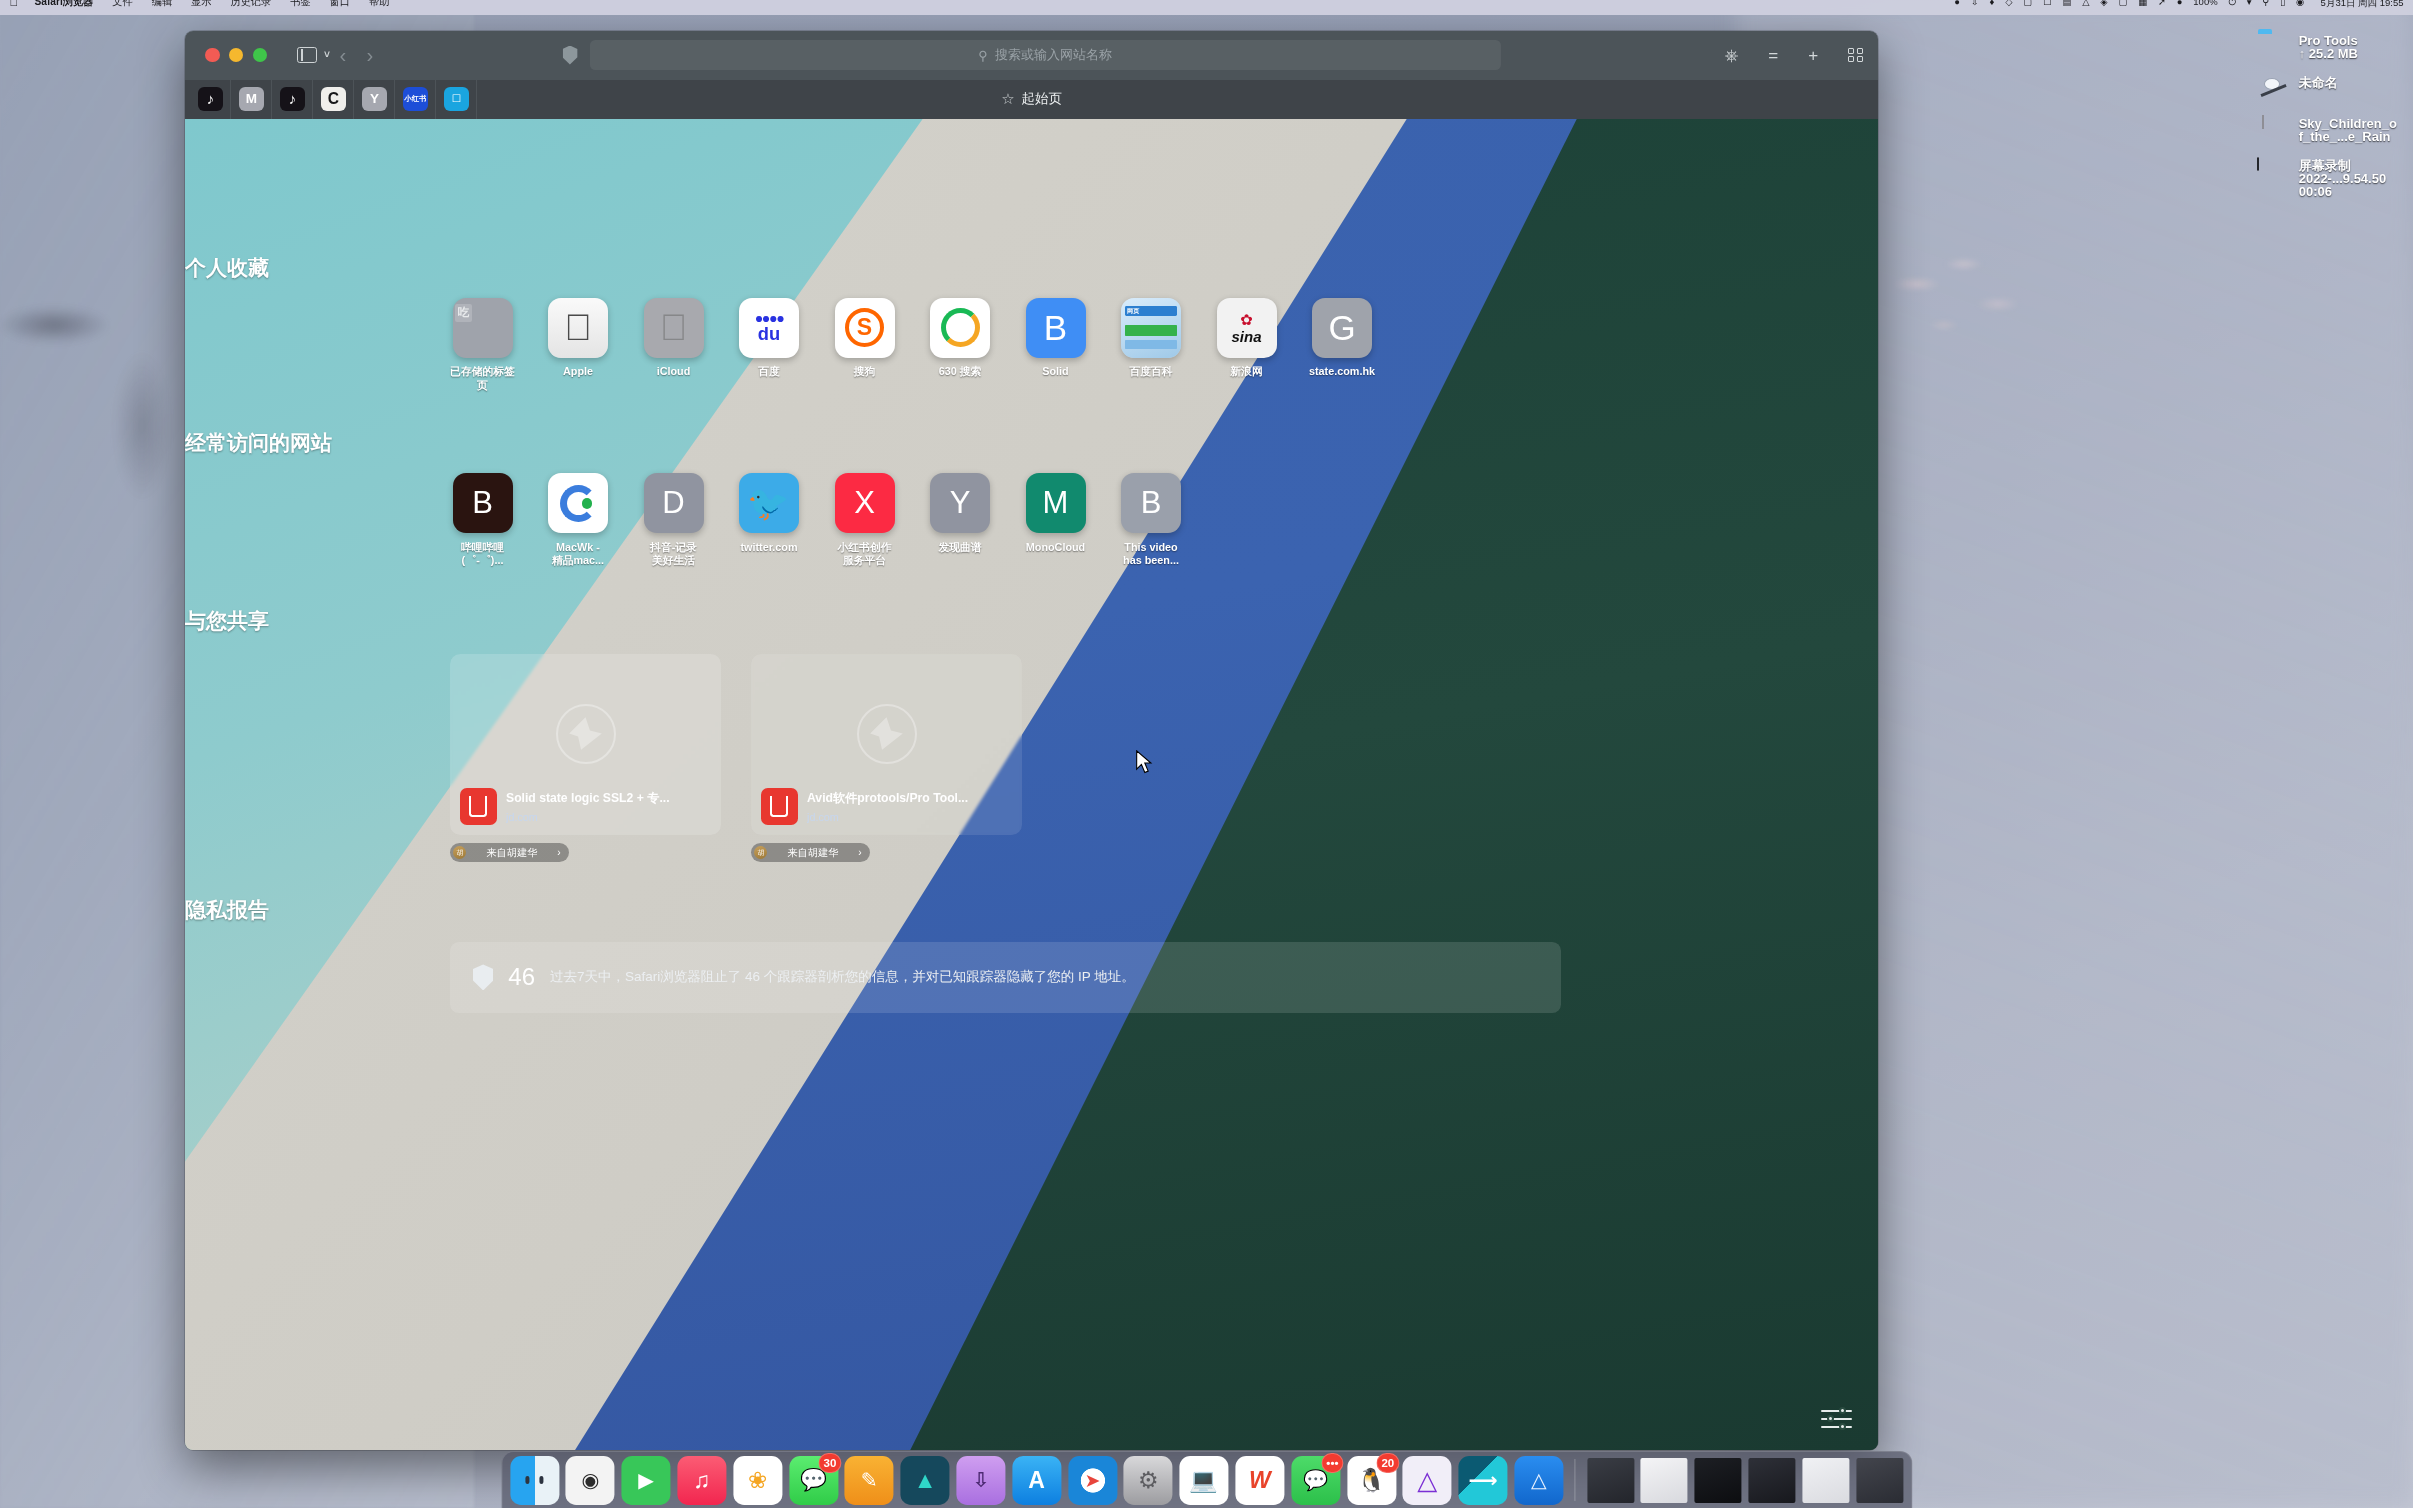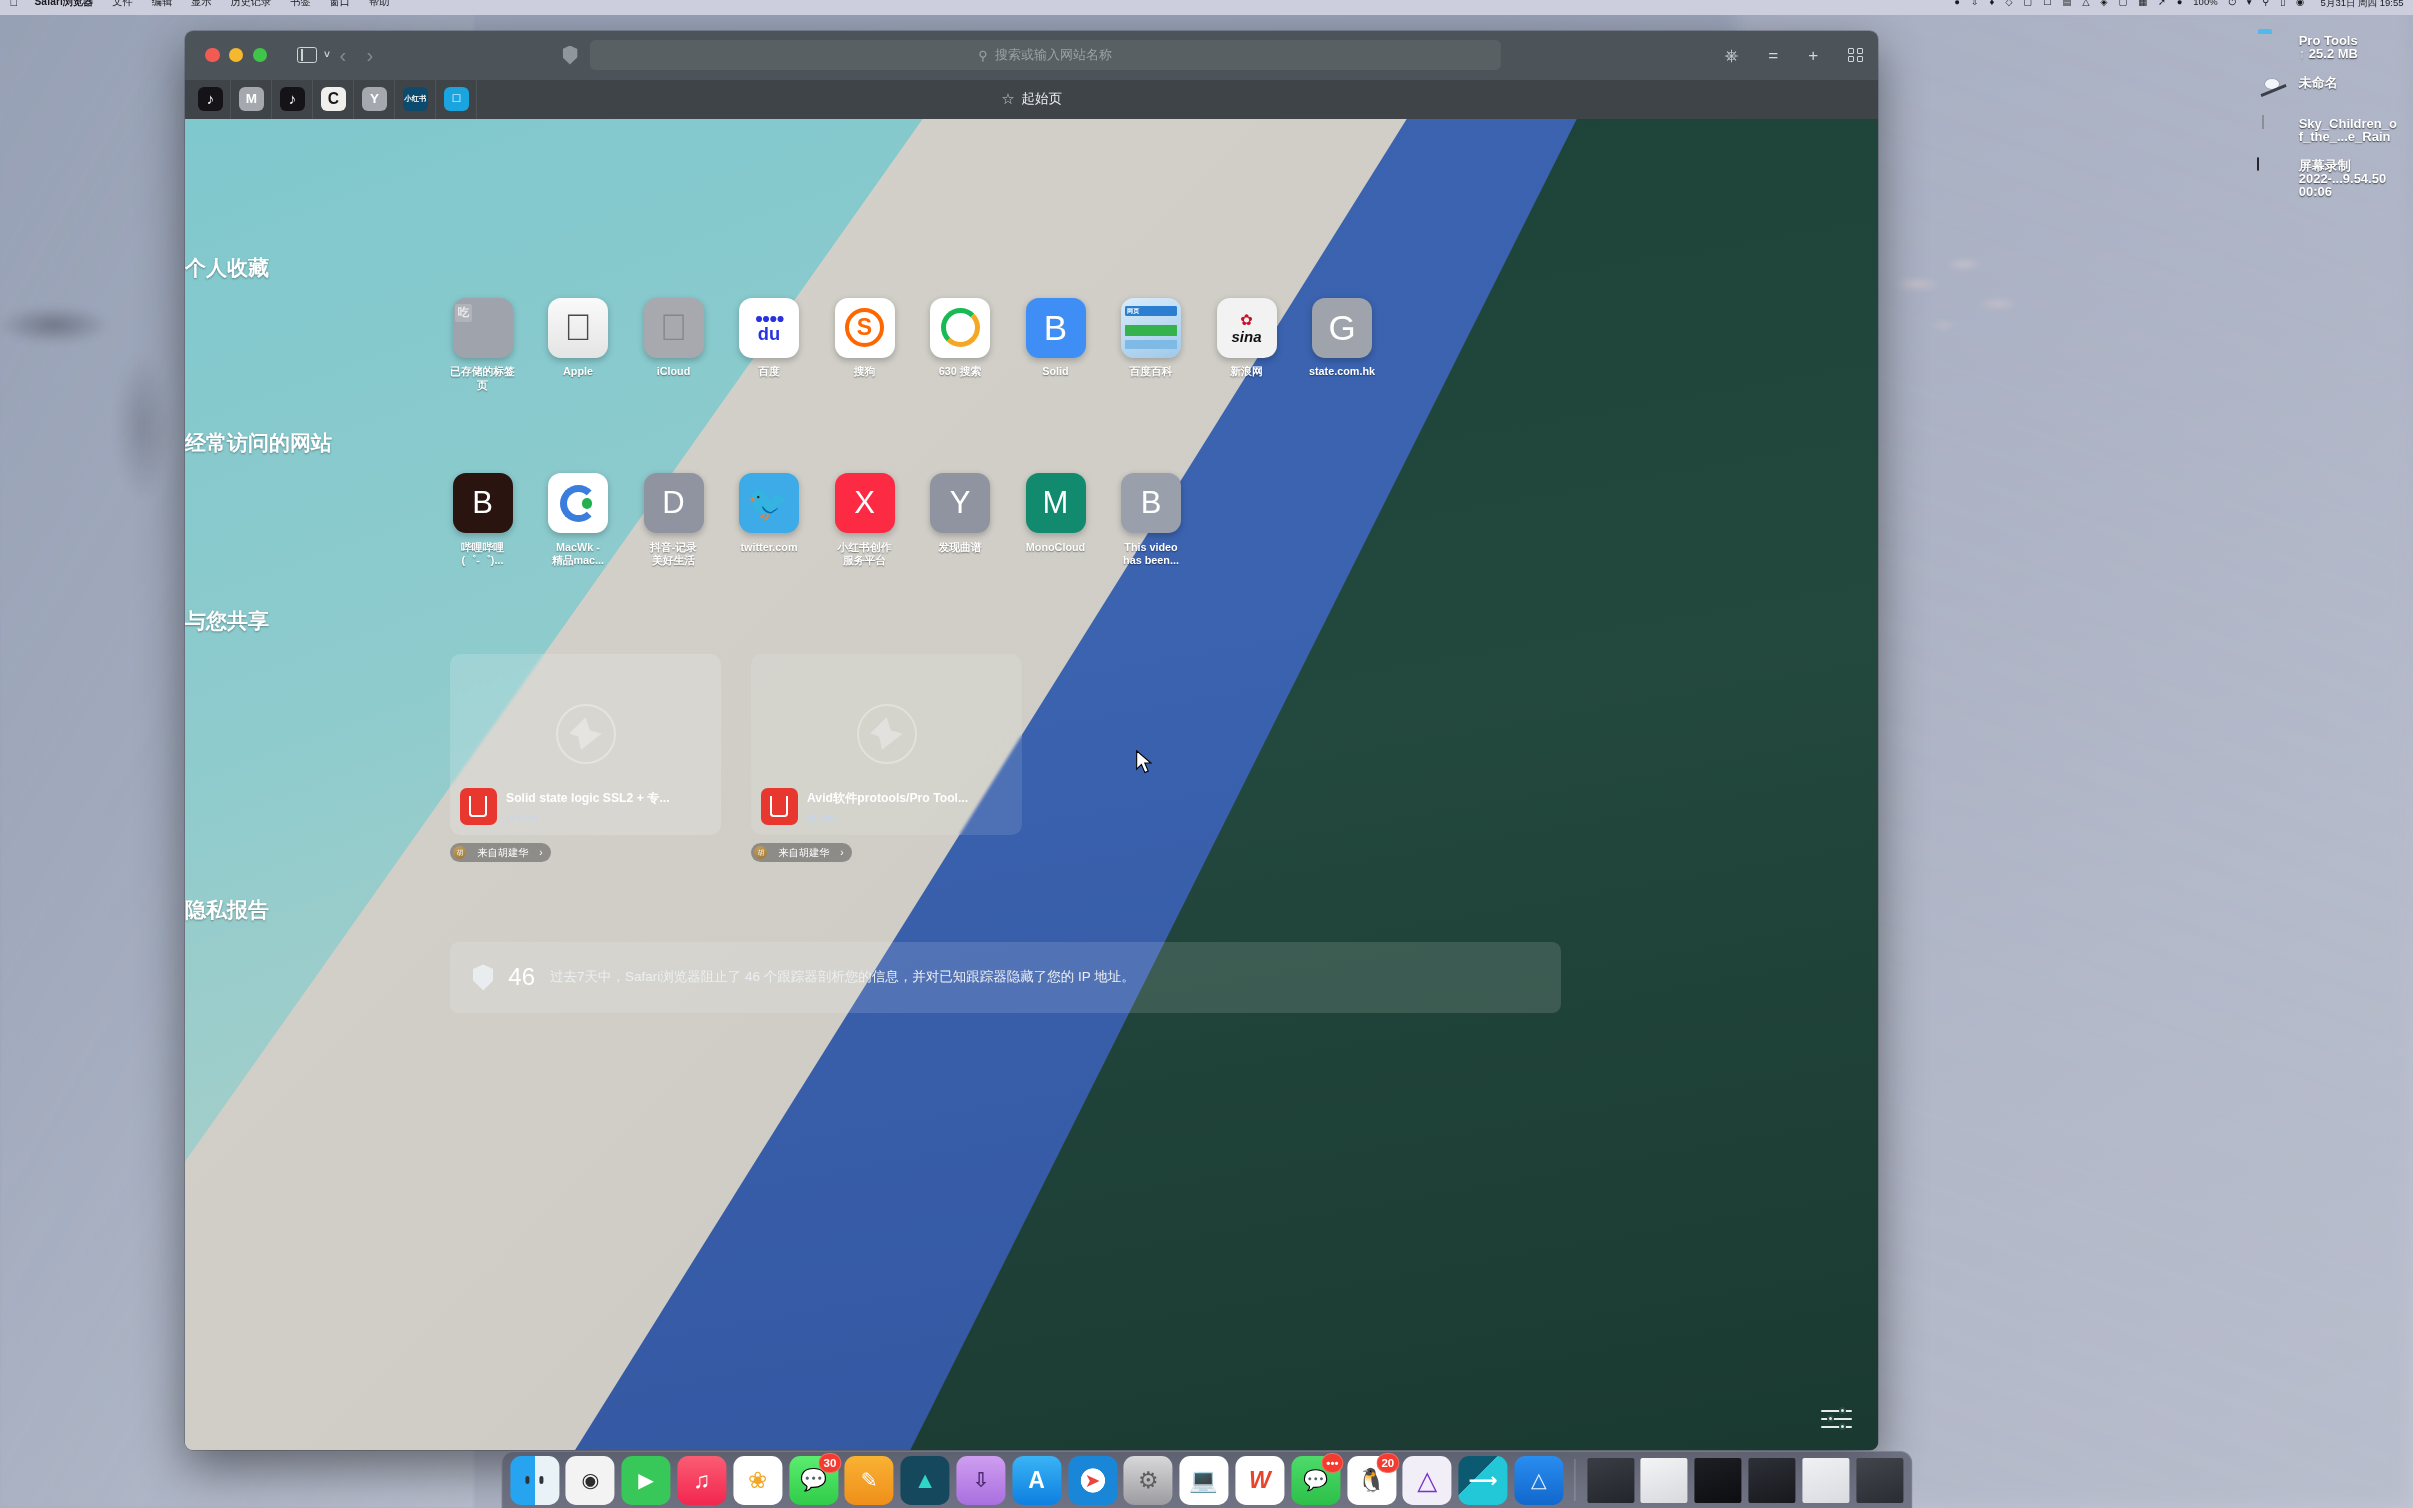--- a/index.html
+++ b/index.html
@@ -237,21 +237,21 @@
     width:37px;height:37px;border-radius:6.8px;background:#e8372f;flex:none;
     display:flex;align-items:center;justify-content:center;
   }
   .fav-u i{
     width:17.6px;height:20.3px;border:2px solid #fff;border-top:none;border-radius:0 0 3.4px 3.4px;display:block;
   }
   .shared-txt{ overflow:hidden; }
   .shared-title{ color:#fff;font-size:12.2px;font-weight:bold;white-space:nowrap;overflow:hidden;text-overflow:ellipsis; }
   .shared-dom{ color:#c6d6ee;font-size:10.8px;margin-top:3.4px; }
   .from-pill{
-    margin-top:8.1px; display:inline-flex; align-items:center; gap:11px;
+    margin-top:8.1px; display:inline-flex; align-items:center; gap:20px;
     background:rgba(60,60,60,.45); border-radius:9.5px; padding:2.7px 8.1px 2.7px 3.4px;
     color:#fff; font-size:10.2px;
   }
   .from-av{
     width:13px;height:13px;border-radius:50%;
     background:linear-gradient(160deg,#c8a05a,#9c7938);
     font-size:6.8px;color:#fff;display:flex;align-items:center;justify-content:center;
   }
 
   
@@ -430,21 +430,21 @@
     <span class="bm">
       <span class="bmi" style="background:#151218;color:#fff;font-size:15px">♪</span>
     </span>
     <span class="bm">
       <span class="bmi" style="background:#f0efec;color:#18181a;font-size:15.6px">C</span>
     </span>
     <span class="bm">
       <span class="bmi" style="background:#a6a8b0;color:#fff">Y</span>
     </span>
     <span class="bm">
-      <span class="bmi" style="background:#0c4a6e;color:#fff;font-size:7.4px;line-height:8.1px;text-align:center">小红书</span>
+      <span class="bmi" style="background:#1d4ed8;color:#fff;font-size:7.4px;line-height:8.1px;text-align:center">小红书</span>
     </span>
     <span class="bm">
       <span class="bmi" style="background:#1aa5e0;color:#fff;font-size:10.2px">☐</span>
     </span>
 
     <span class="sf-tabtitle">
       <span class="star-ico">☆</span>
       <span>起始页</span>
     </span>
   </div>

